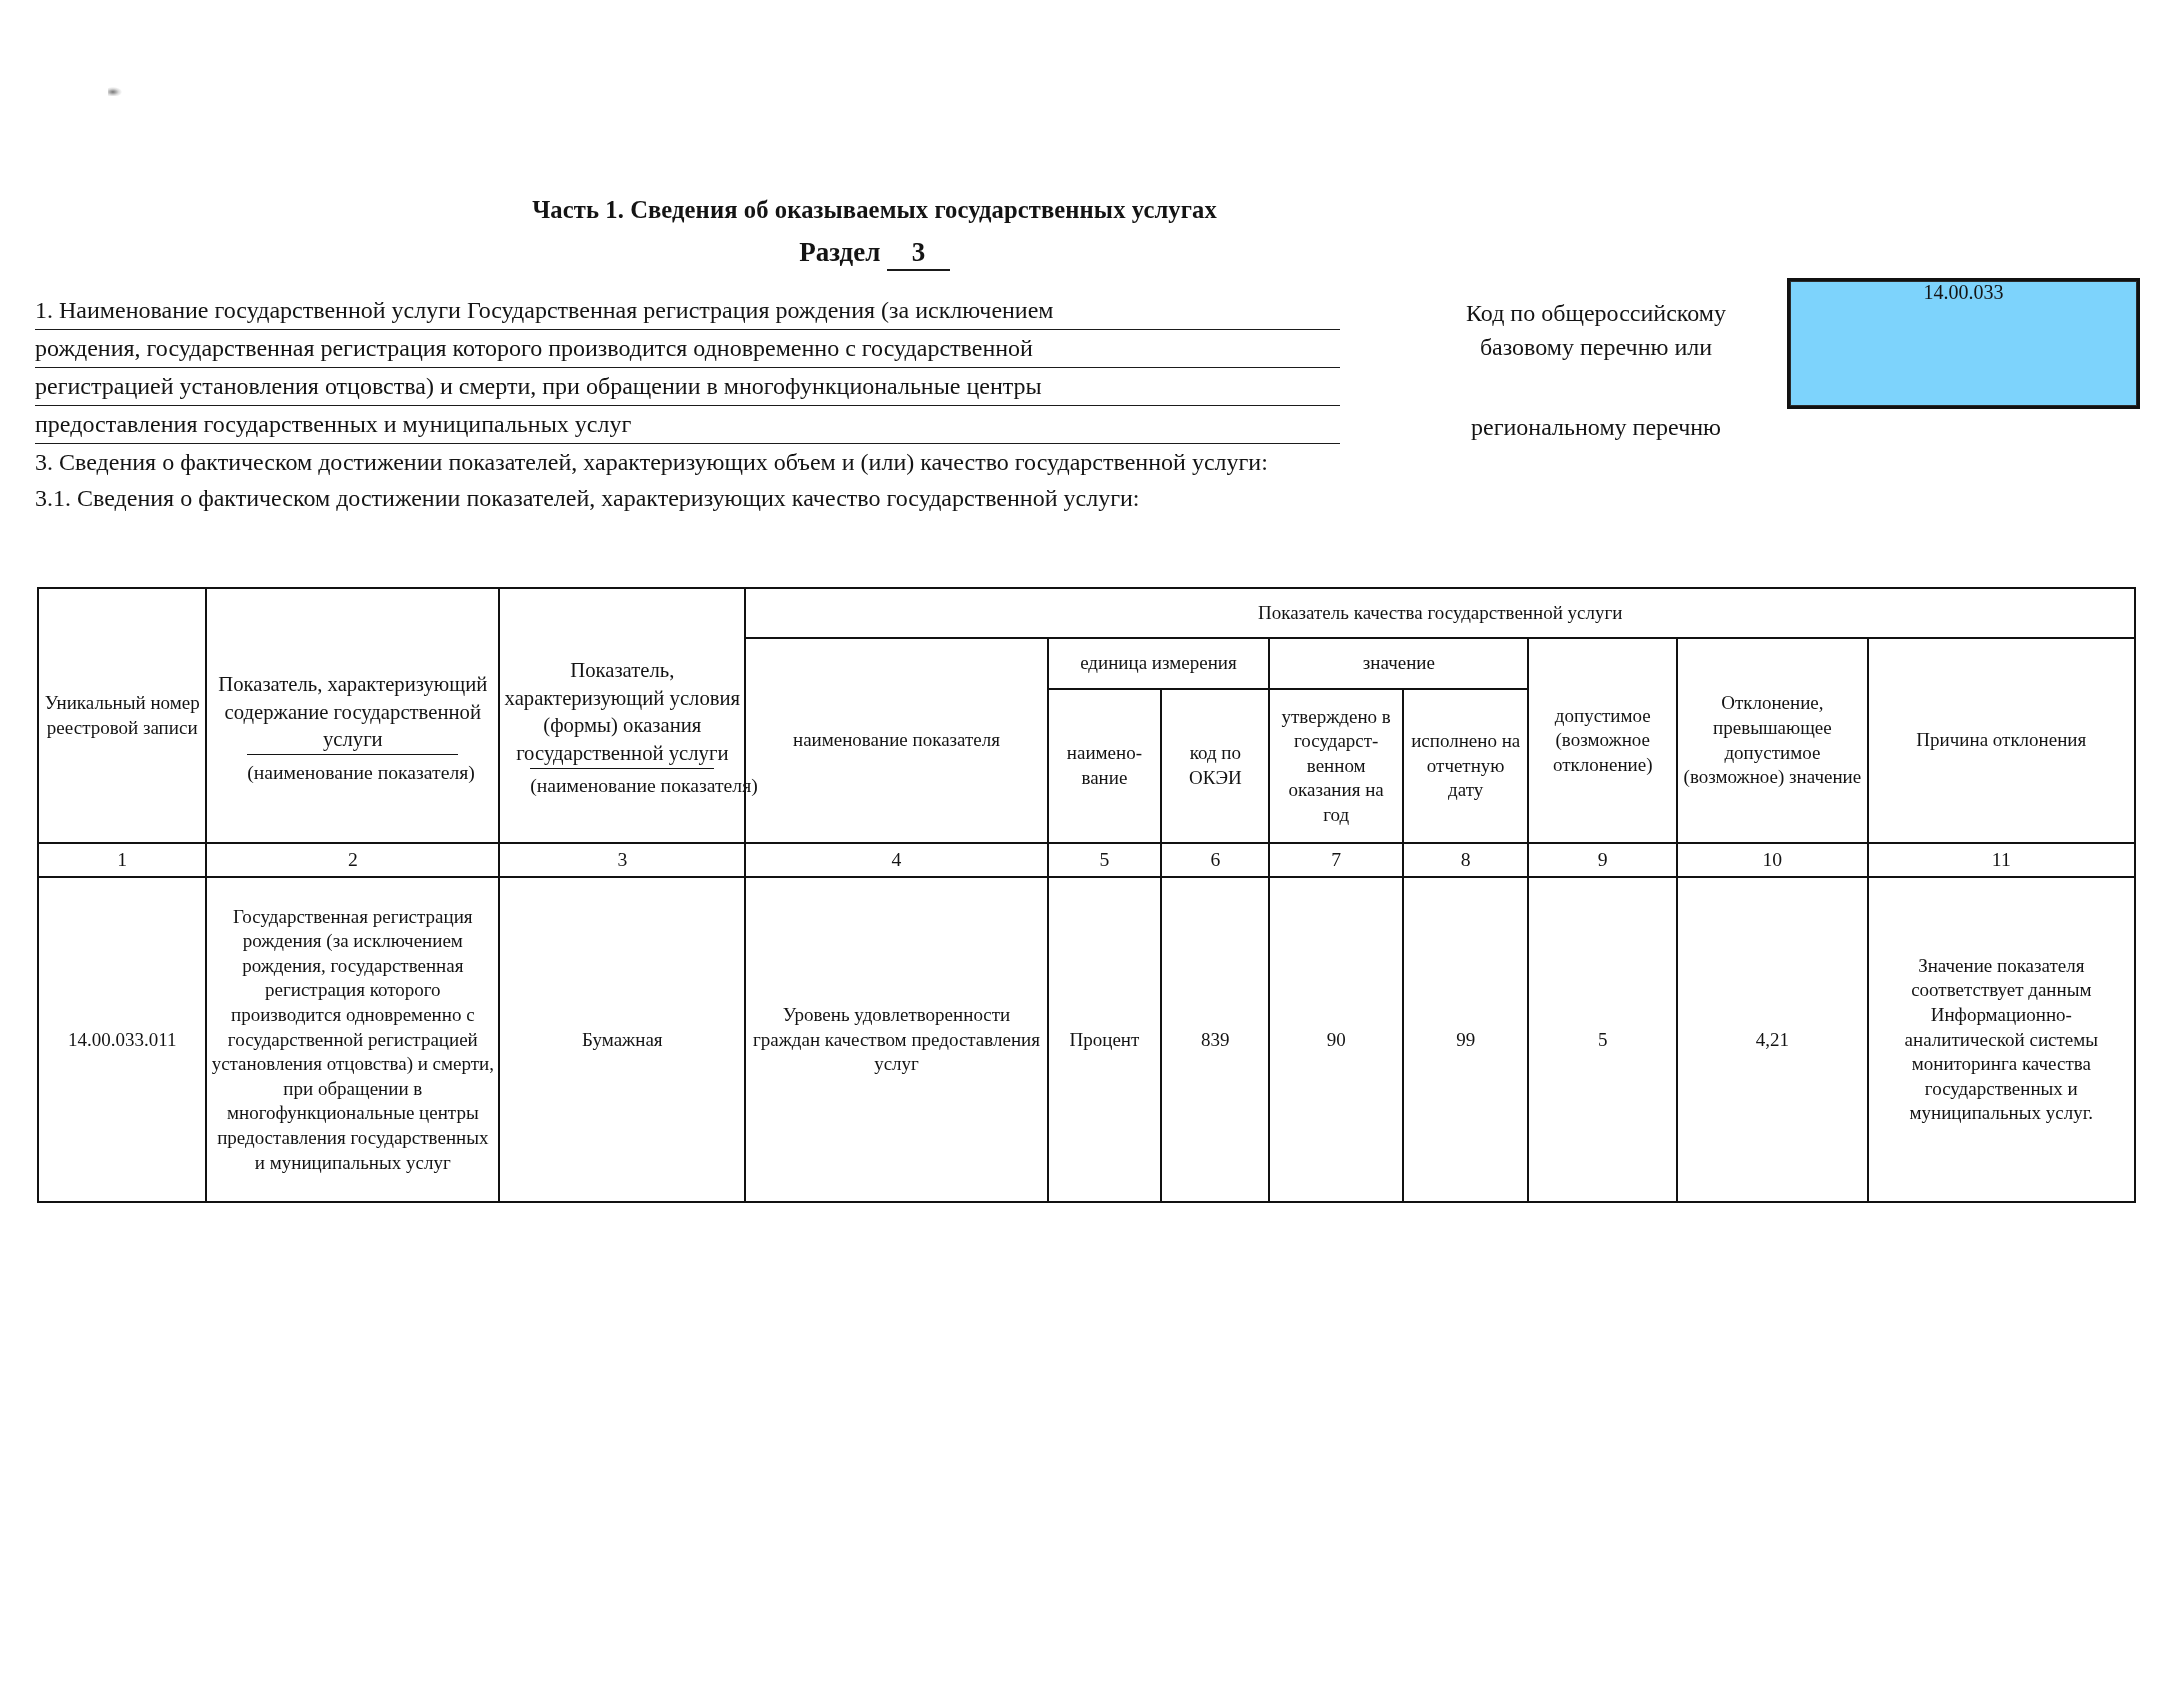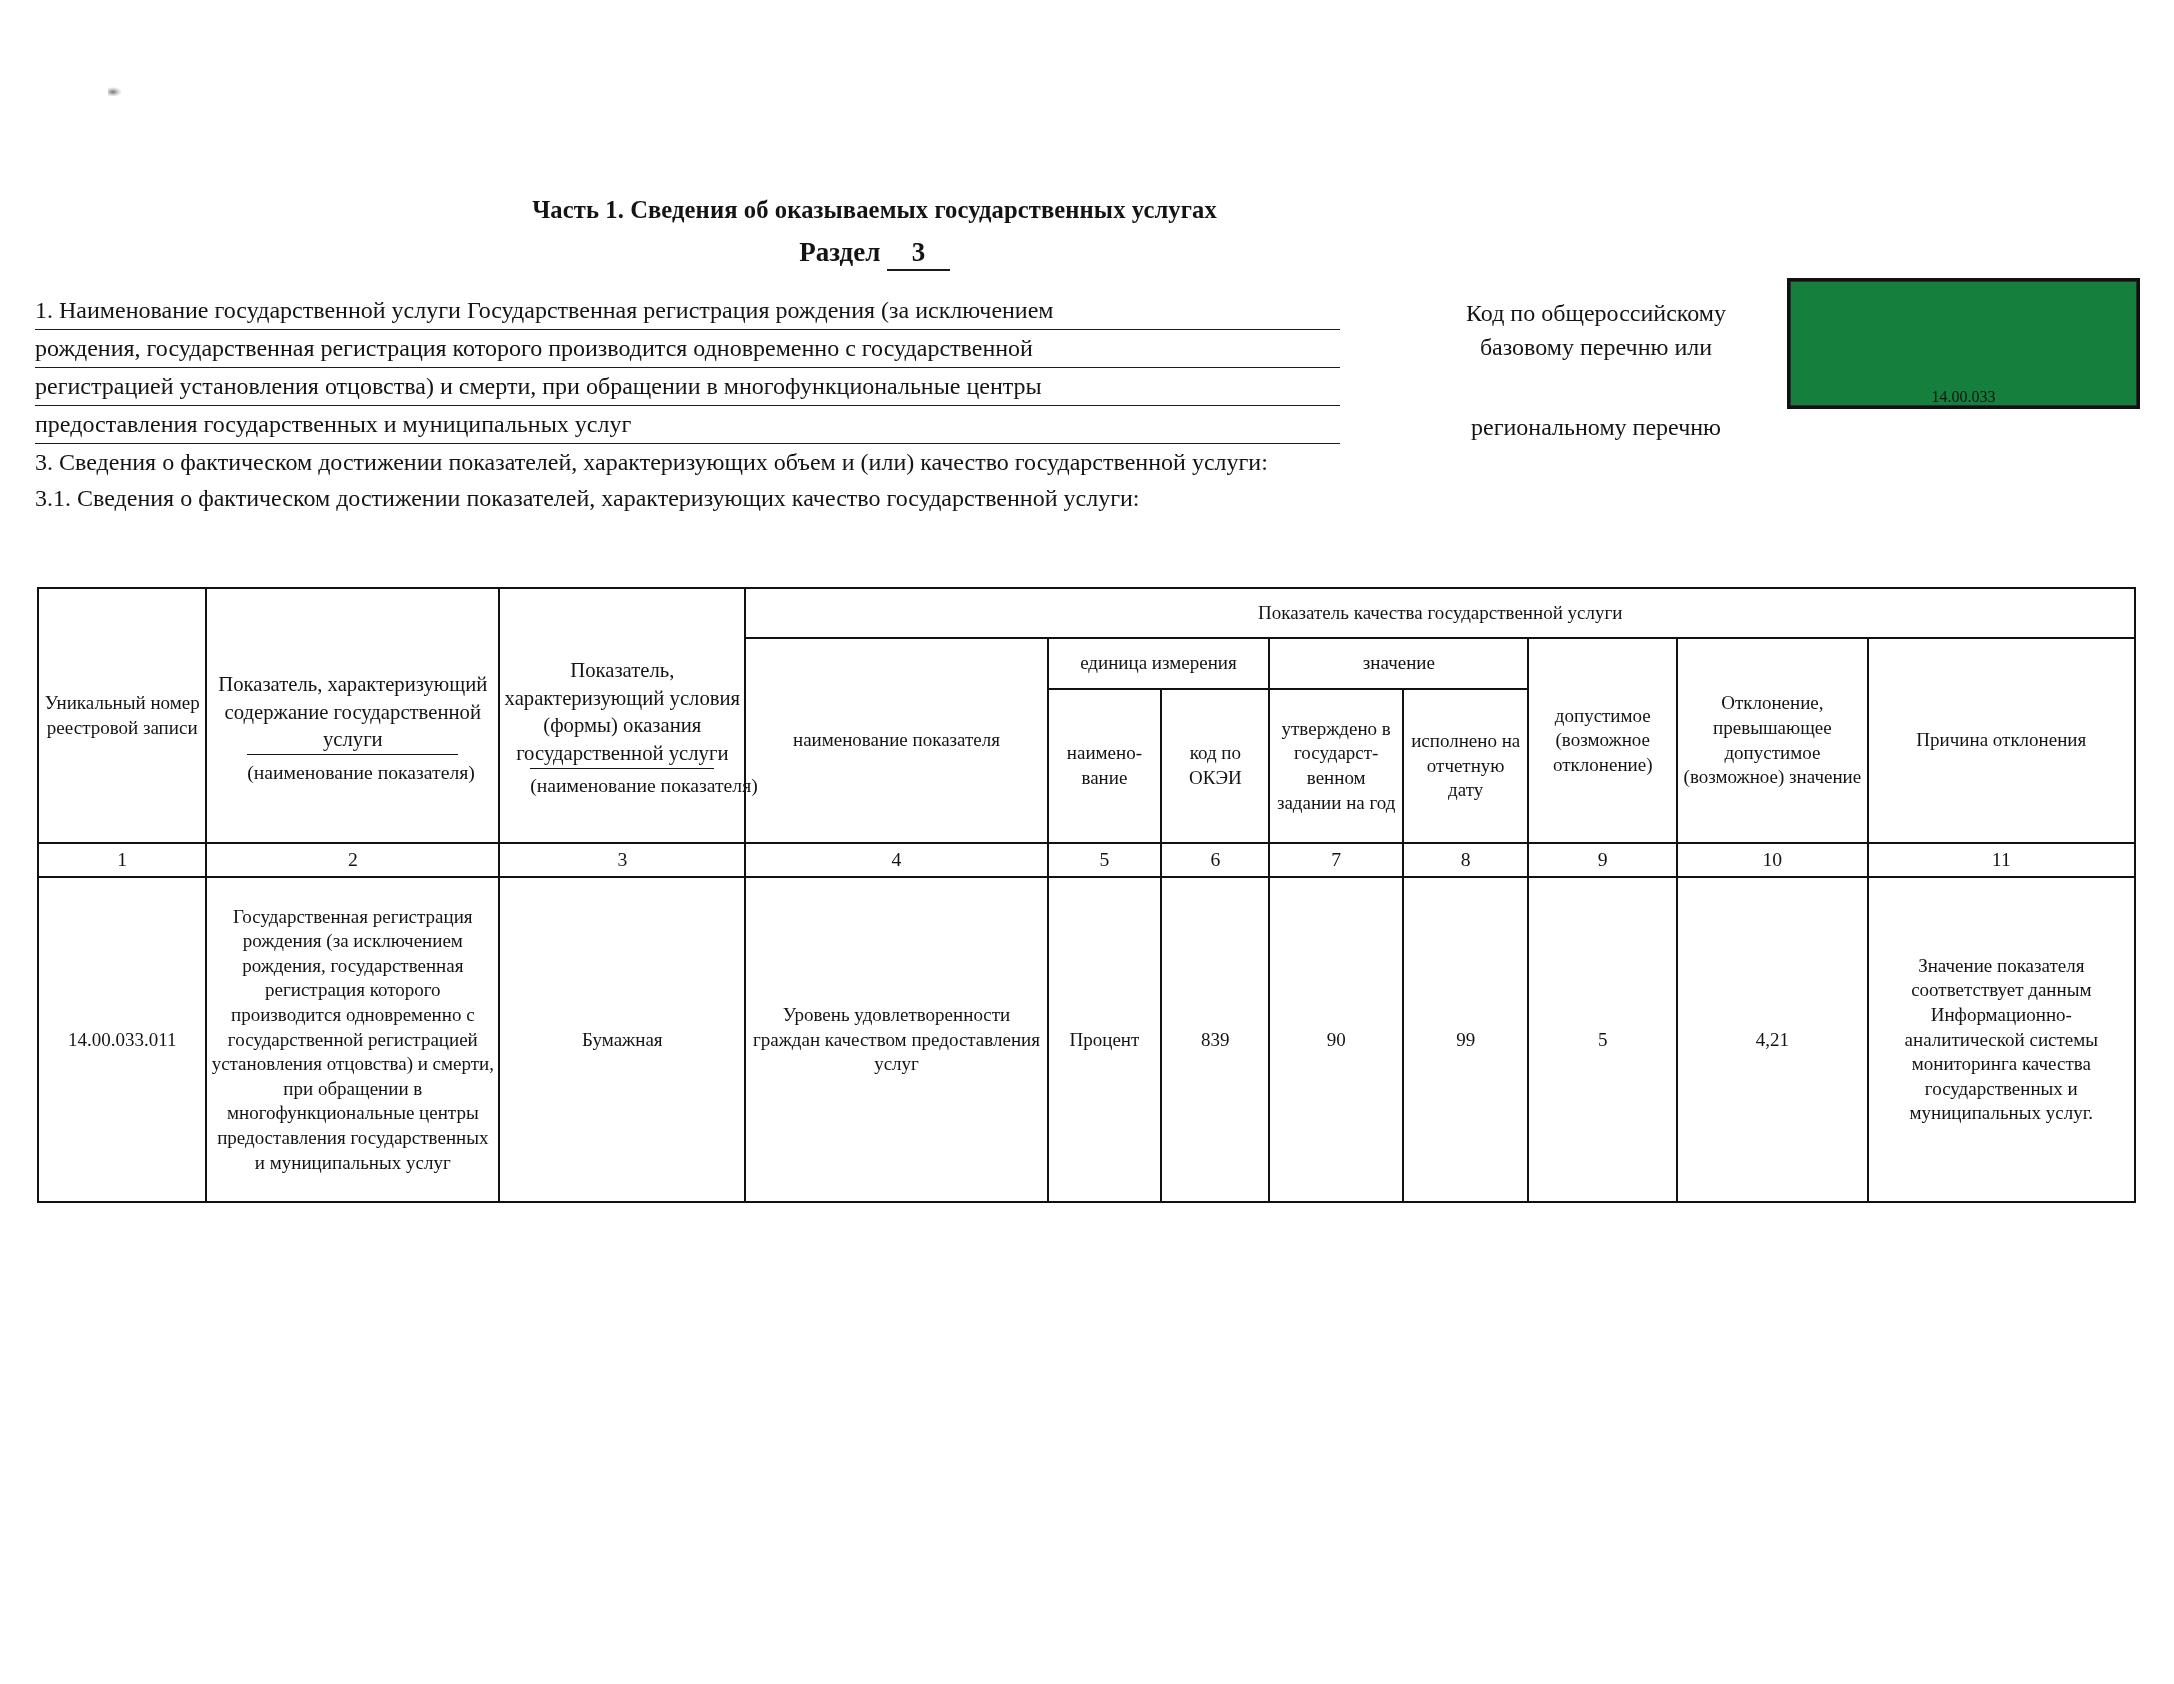--- a/index.html
+++ b/index.html
@@ -112,24 +112,24 @@
   }
   .code-box {
     position: absolute;
     left: 1787px;
     top: 278px;
     width: 347px;
     height: 125px;
     border: 3.9px solid #111111;
     box-shadow: inset 0 0 0 1px #2b2b2b;
     display: flex;
-    align-items: flex-end;
+    align-items: flex-start;
     justify-content: center;
-    font-size: 16px;
-    background: #15803d;
+    font-size: 20px;
+    background: #7dd3fc;
   }
 
   
   .grid {
     position: absolute;
     left: 37px;
     top: 587px;
     width: 2099px;
     border-collapse: collapse;
     table-layout: fixed;
@@ -257,21 +257,21 @@
     <tr>
       <td rowspan="3" class="hdr-big">наименование показателя</td>
       <td colspan="2" rowspan="2" class="hdr-big">единица измерения</td>
       <td colspan="2" class="hdr-big" style="height:51px">значение</td>
       <td rowspan="3" class="hdr-sm">допустимое (возможное отклонение)</td>
       <td rowspan="3" class="hdr-sm">Отклонение, превышающее допустимое (возможное) значение</td>
       <td rowspan="3" class="hdr-sm">Причина отклонения</td>
     </tr>
 
     <tr>
-      <td rowspan="2" class="hdr-sm" style="height:154px">утверждено в государст-венном задании на год</td>
+      <td rowspan="2" class="hdr-sm" style="height:154px">утверждено в государст-венном оказания на год</td>
       <td rowspan="2" class="hdr-sm">исполнено на отчетную дату</td>
     </tr>
 
     <tr>
       <td class="hdr-sm" style="height:85px">наимено-вание</td>
       <td class="hdr-sm">код по ОКЭИ</td>
     </tr>
 
     <tr class="numrow">
       <td>1</td>

